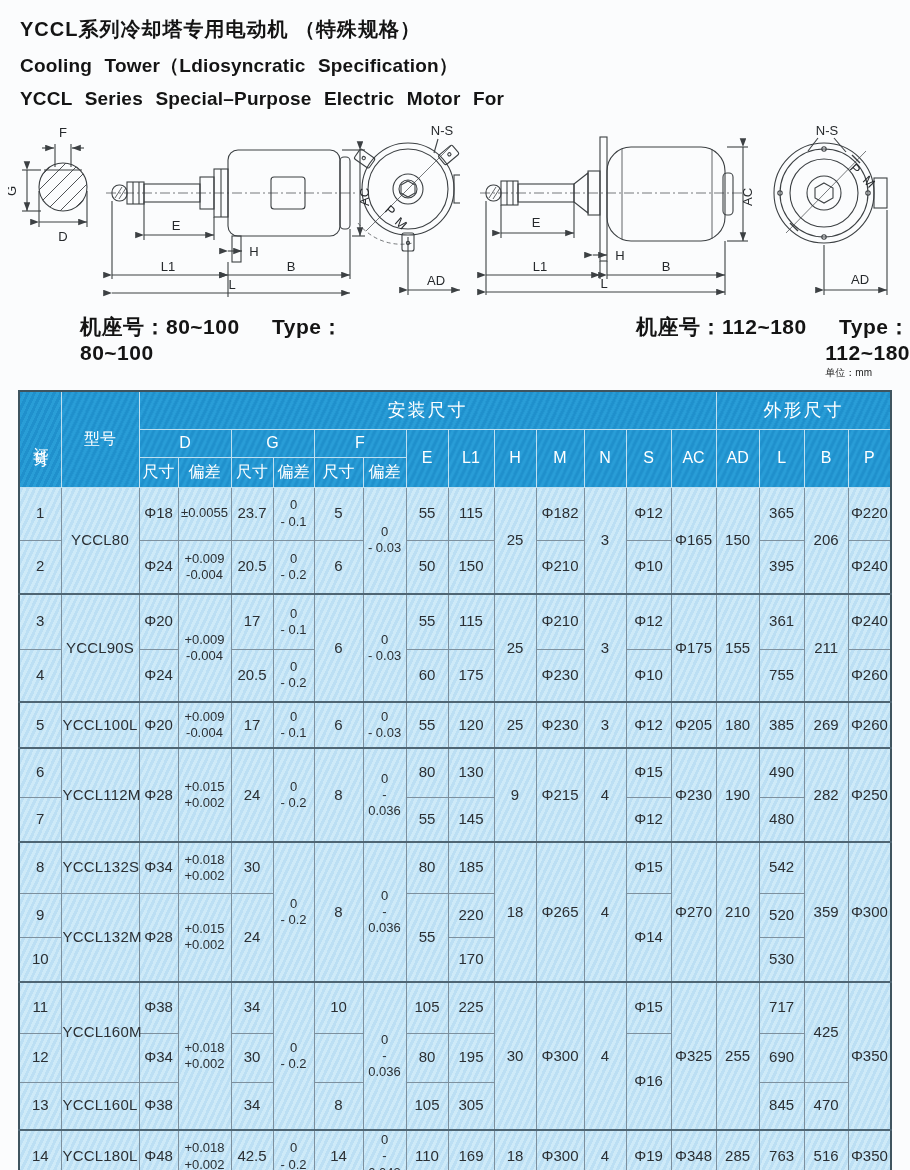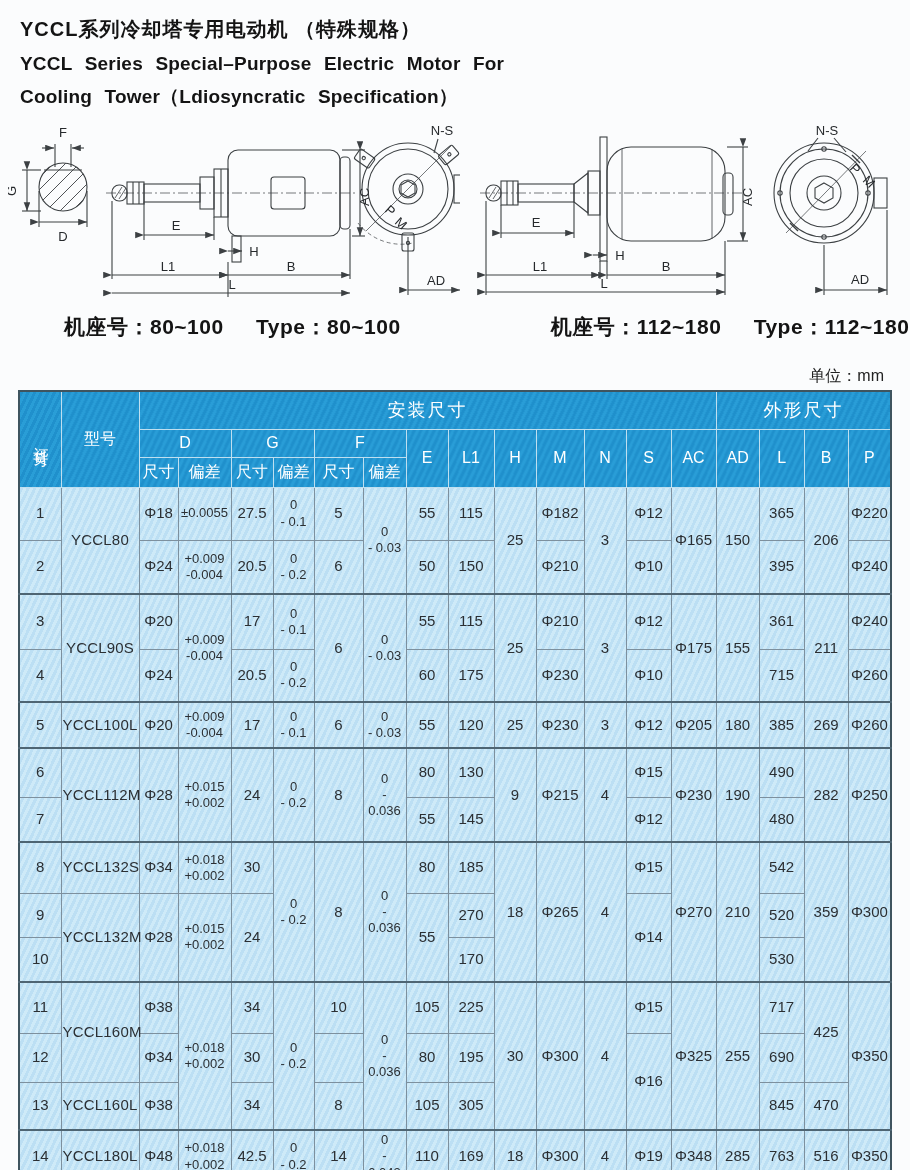--- a/index.html
+++ b/index.html
@@ -12,23 +12,23 @@
   
   .title-block{padding:16px 0 0 20px;font-weight:bold;color:#141414;}
   .title-zh{font-size:20px;letter-spacing:1px;margin-bottom:10px;}
   .title-en{font-size:19px;word-spacing:7px;margin-bottom:9px;letter-spacing:.2px;}
   
   .drawings{display:flex;justify-content:space-between;padding:4px 6px 0 8px;}
   svg text{font-size:13px;fill:#26292c;font-family:"Liberation Sans",sans-serif;}
   .captions{display:flex;margin-top:2px;}
   .caption{font-weight:bold;font-size:21px;color:#141414;letter-spacing:.5px;}
   .caption .sp{display:inline-block;width:26px;}
-  .cap-left{margin-left:64px;}
+  .cap-left{margin-left:80px;}
   .cap-right{margin-left:150px;text-align:right;}
-  .unit-note{position:absolute;right:26px;top:366px;font-size:16px;color:#222;text-align:right;}
+  .unit-note{position:absolute;right:38px;top:366px;font-size:10px;color:#222;text-align:right;}
   
   table.dim{
     position:absolute;left:18px;top:390px;width:872px;
     border-collapse:collapse;table-layout:fixed;
     background-color:#c8e7f7;
     background-image:repeating-linear-gradient(115deg,
        rgba(140,190,228,0.20) 0 3px, rgba(236,248,254,0.16) 3px 6px);
     border:2px solid #3f545f;
   }
   table.dim th{
@@ -54,22 +54,22 @@
   table.dim td.model{font-size:15px;letter-spacing:.2px;}
   table.dim tr.grp td{border-top:2px solid #4e6573;}
 </style>
 </head>
 <body>
 
 <div class="page">
 
   <div class="title-block">
     <div class="title-zh">YCCL系列冷却塔专用电动机 （特殊规格）</div>
+    <div class="title-en">Cooling Tower（Ldiosyncratic Specification）</div>
     <div class="title-en">YCCL Series Special–Purpose Electric Motor For</div>
-    <div class="title-en">Cooling Tower（Ldiosyncratic Specification）</div>
   </div>
 
   <div class="drawings">
 
     <svg width="452" height="188" viewBox="0 0 452 188">
       <defs>
         <marker id="aL" markerWidth="10" markerHeight="8" refX="8" refY="3" orient="auto">
           <path d="M0,0 L8,3 L0,6 Z" fill="#3c4043"></path>
         </marker>
         <clipPath id="secL">
@@ -319,21 +319,21 @@
         <th class="small">偏差</th>
       </tr>
     </thead>
     <tbody>
 
       <tr style="height:53px">
         <td>1</td>
         <td rowspan="2" class="model">YCCL80</td>
         <td>Φ18</td>
         <td class="tol">±0.0055</td>
-        <td>27.5</td>
+        <td>23.7</td>
         <td class="tol">0
 - 0.1</td>
         <td>5</td>
         <td rowspan="2" class="tol">0
 - 0.03</td>
         <td>55</td>
         <td>115</td>
         <td rowspan="2">25</td>
         <td>Φ182</td>
         <td rowspan="2">3</td>
@@ -388,21 +388,21 @@
       <tr style="height:53px">
         <td>4</td>
         <td>Φ24</td>
         <td>20.5</td>
         <td class="tol">0
 - 0.2</td>
         <td>60</td>
         <td>175</td>
         <td>Φ230</td>
         <td>Φ10</td>
-        <td>715</td>
+        <td>755</td>
         <td>Φ260</td>
       </tr>
 
       <tr class="grp" style="height:46px">
         <td>5</td>
         <td class="model">YCCL100L</td>
         <td>Φ20</td>
         <td class="tol">+0.009
 -0.004</td>
         <td>17</td>
@@ -481,21 +481,21 @@
         <td rowspan="3">Φ300</td>
       </tr>
       <tr style="height:44px">
         <td>9</td>
         <td rowspan="2" class="model">YCCL132M</td>
         <td rowspan="2">Φ28</td>
         <td rowspan="2" class="tol">+0.015
 +0.002</td>
         <td rowspan="2">24</td>
         <td rowspan="2">55</td>
-        <td>270</td>
+        <td>220</td>
         <td rowspan="2">Φ14</td>
         <td>520</td>
       </tr>
       <tr style="height:45px">
         <td>10</td>
         <td>170</td>
         <td>530</td>
       </tr>
 
       <tr class="grp" style="height:51px">

